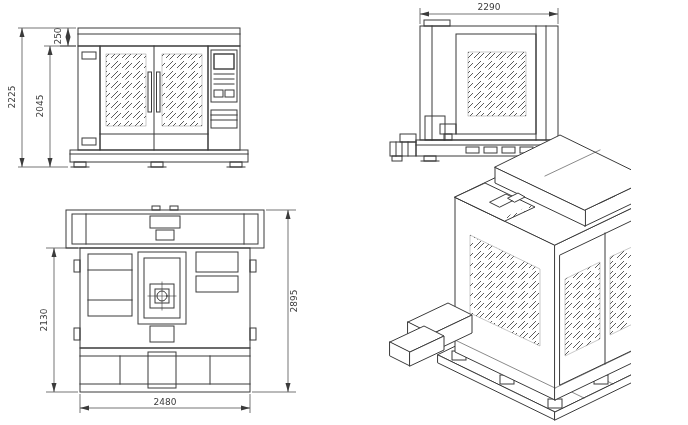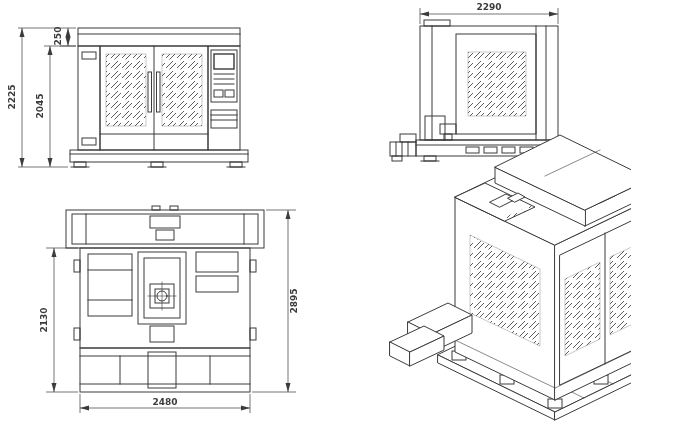--- a/index.html
+++ b/index.html
@@ -1,16 +1,16 @@
 <!DOCTYPE html>
 <html style="--line: #3b3b3b; --dim: #3b3b3b; --background: #ffffff;"><head>
 <meta charset="utf-8">
 <style>
   html,body{margin:0;padding:0;background:#fff;}
-  .stage{position:relative;width:631px;height:425px;background:var(--background,#fff);overflow:hidden;font-weight:bold;}
+  .stage{position:relative;width:631px;height:425px;background:var(--background,#fff);overflow:hidden;}
   svg{display:block;}
   .ln{stroke:var(--line,#3b3b3b);stroke-width:1;fill:none;stroke-linecap:square;stroke-linejoin:miter;}
   .thin{stroke-width:0.6;}
   .dim{stroke:var(--dim,#3b3b3b);stroke-width:0.7;fill:none;}
   .dimtext{font-family:"DejaVu Sans",sans-serif;font-size:9px;fill:var(--dim,#3b3b3b);stroke:none;}
 </style>
 </head>
 <body>
 
 <div class="stage">

